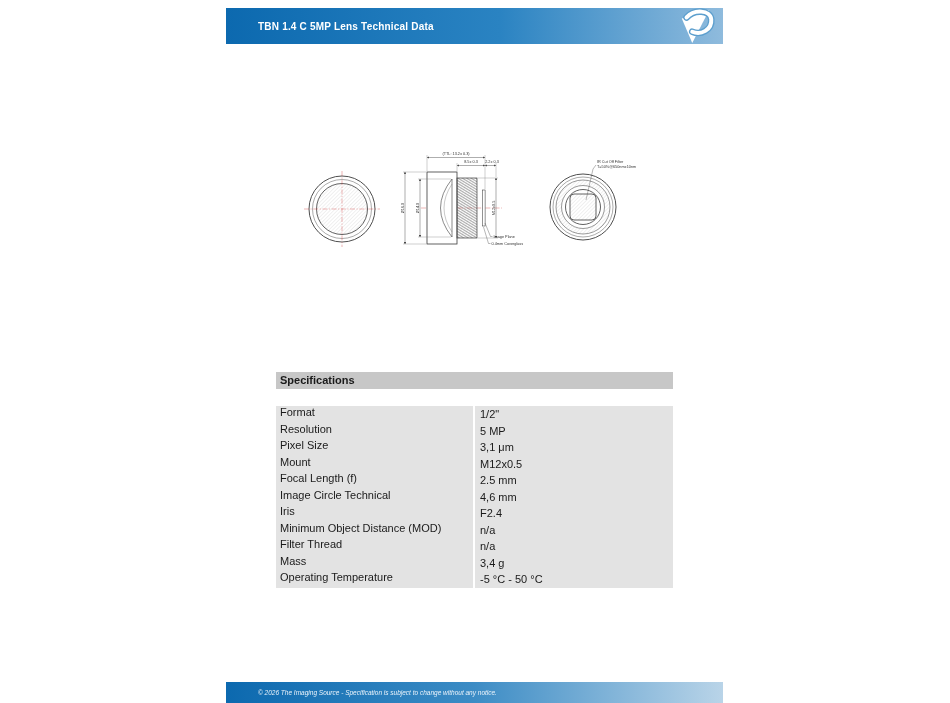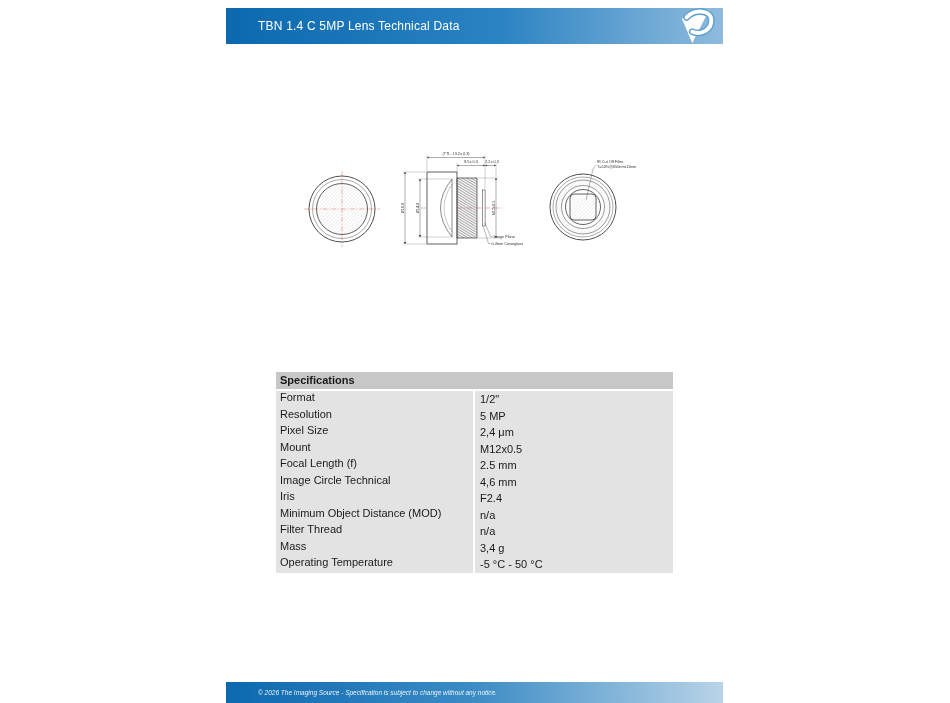--- a/index.html
+++ b/index.html
@@ -4,29 +4,29 @@
 <style>
   * { margin:0; padding:0; box-sizing:border-box; }
   html,body { width:950px; height:703px; background:#ffffff; font-family:"Liberation Sans", sans-serif; }
   .canvas { position:relative; width:950px; height:703px; background:#ffffff; overflow:hidden; }
   .page { position:absolute; left:226px; top:0; width:497px; height:703px; background:#ffffff; }
 
   
   .header-bar { position:absolute; left:0; top:8px; width:497px; height:36px;
     background:linear-gradient(to right,#0c69af 0%,#2a83c2 55%,#8fbbdd 100%); }
   .header-title { position:absolute; left:32px; top:0; height:20px; line-height:37px;
-    color:#ffffff; font-size:12px; font-weight:normal; letter-spacing:0.2px; white-space:nowrap; }
+    color:#ffffff; font-size:10px; font-weight:bold; letter-spacing:0.2px; white-space:nowrap; }
   .logo { position:absolute; right:7px; top:-1px; width:38px; height:38px; }
 
   
   .drawing { position:absolute; left:74px; top:148px; width:370px; height:112px; }
 
   
   .spec-table { position:absolute; left:50px; top:372px; width:397px; font-size:11px; color:#1a1a1a; }
-  .spec-header { height:17px; background:#c7c7c7; font-weight:bold; padding:2px 0 0 4px; margin-bottom:2px; }
+  .spec-header { height:17px; background:#c7c7c7; font-weight:bold; padding:2px 0 0 4px; margin-bottom:17px; }
   .spec-row { display:flex; height:16.5px; background:#e3e3e3; margin-bottom:0; align-items:flex-start; }
   .spec-label { width:197px; padding-left:4px; }
   .spec-value { flex:1; padding-left:5px; border-left:2px solid #ffffff; align-self:stretch; display:flex; align-items:center; }
 
   
   .footer-bar { position:absolute; left:0; bottom:0; width:497px; height:21px;
     background:linear-gradient(to right,#0c69af 0%,#3c8cc5 50%,#b9d4e8 100%); }
   .footer-text { position:absolute; left:32px; top:0; height:21px; line-height:22px;
     color:#eaf3fb; font-size:6.5px; font-style:italic; white-space:nowrap; }
 
@@ -134,21 +134,21 @@
       <div class="spec-row">
         <div class="spec-label">Format</div>
         <div class="spec-value">1/2"</div>
       </div>
       <div class="spec-row">
         <div class="spec-label">Resolution</div>
         <div class="spec-value">5 MP</div>
       </div>
       <div class="spec-row">
         <div class="spec-label">Pixel Size</div>
-        <div class="spec-value">2,4 μm</div>
+        <div class="spec-value">3,1 μm</div>
       </div>
       <div class="spec-row">
         <div class="spec-label">Mount</div>
         <div class="spec-value">M12x0.5</div>
       </div>
       <div class="spec-row">
         <div class="spec-label">Focal Length (f)</div>
         <div class="spec-value">2.5 mm</div>
       </div>
       <div class="spec-row">

